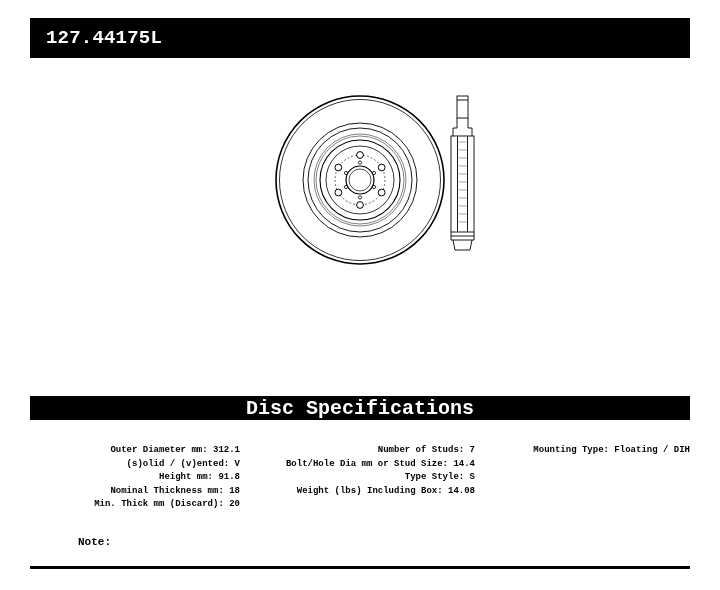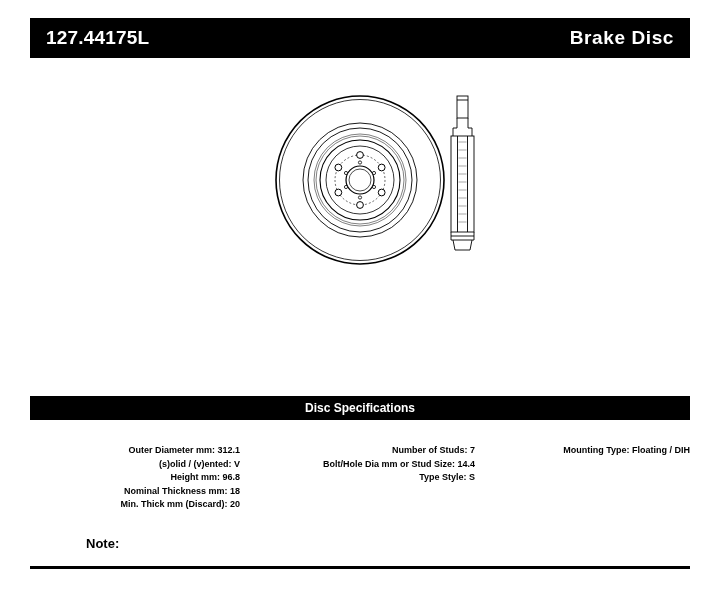--- a/index.html
+++ b/index.html
@@ -11,20 +11,21 @@
     height: 590px;
     background: #ffffff;
     font-family: "Liberation Sans", sans-serif;
     color: #000000;
     overflow: hidden;
   }
   .page {
     position: relative;
     width: 720px;
     height: 436px;
+    font-family: Liberation Mono, monospace;
   }
 
   
   .header-bar {
     position: absolute;
     left: 30px;
     top: 18px;
     width: 660px;
     height: 40px;
     background: #000000;
@@ -73,21 +74,21 @@
     top: 396px;
     width: 660px;
     height: 24px;
     background: #000000;
     display: flex;
     align-items: center;
     justify-content: center;
   }
   .specs-title {
     color: #ffffff;
-    font-size: 12px;
+    font-size: 20px;
     font-weight: bold;
   }
 
   .specs-body {
     position: absolute;
     left: 30px;
     top: 444px;
     width: 660px;
     height: 120px;
     font-size: 9px;
@@ -103,43 +104,41 @@
   .spec-line {
     line-height: 13.5px;
     font-weight: bold;
     white-space: nowrap;
   }
 
   .note {
     position: absolute;
     left: 48px;
     top: 92px;
-    font-size: 13px;
-    font-weight: bold;
-    margin-left: 8px;
+    font-size: 11px;
+    font-weight: bold;
   }
 
   
   .footer-rule {
     position: absolute;
     left: 30px;
     top: 566px;
     width: 660px;
     height: 3px;
     background: #000000;
   }
 </style>
 </head>
 <body>
 
 <div class="page">
 
   <div class="header-bar">
     <div class="header-part">127.44175L</div>
-    <div class="header-title">Brake Disc</div>
   </div>
 
   <div class="drawing">
 
     <div class="rotor-face">
       <svg width="180" height="180" viewBox="0 0 180 180">
         <g stroke="#000000" fill="none">
 
           <circle cx="90" cy="90" r="84" stroke-width="1.6"></circle>
           <circle cx="90" cy="90" r="80.5" stroke-width="0.8"></circle>
@@ -222,29 +221,30 @@
 
   <div class="specs-title-bar">
     <div class="specs-title">Disc Specifications</div>
   </div>
 
   <div class="specs-body">
 
     <div class="col col-left">
       <div class="spec-line">Outer Diameter mm: 312.1</div>
       <div class="spec-line">(s)olid / (v)ented: V</div>
-      <div class="spec-line">Height mm: 96.8</div>
+      <div class="spec-line">Height mm: 91.8</div>
       <div class="spec-line">Nominal Thickness mm: 18</div>
       <div class="spec-line">Min. Thick mm (Discard): 20</div>
     </div>
 
     <div class="col col-mid">
       <div class="spec-line">Number of Studs: 7</div>
       <div class="spec-line">Bolt/Hole Dia mm or Stud Size: 14.4</div>
       <div class="spec-line">Type Style: S</div>
+      <div class="spec-line">Weight (lbs) Including Box: 14.08</div>
     </div>
 
     <div class="col col-right">
       <div class="spec-line">Mounting Type: Floating / DIH</div>
     </div>
 
     <div class="note">
       <span>Note:</span>
       <span></span>
     </div>

